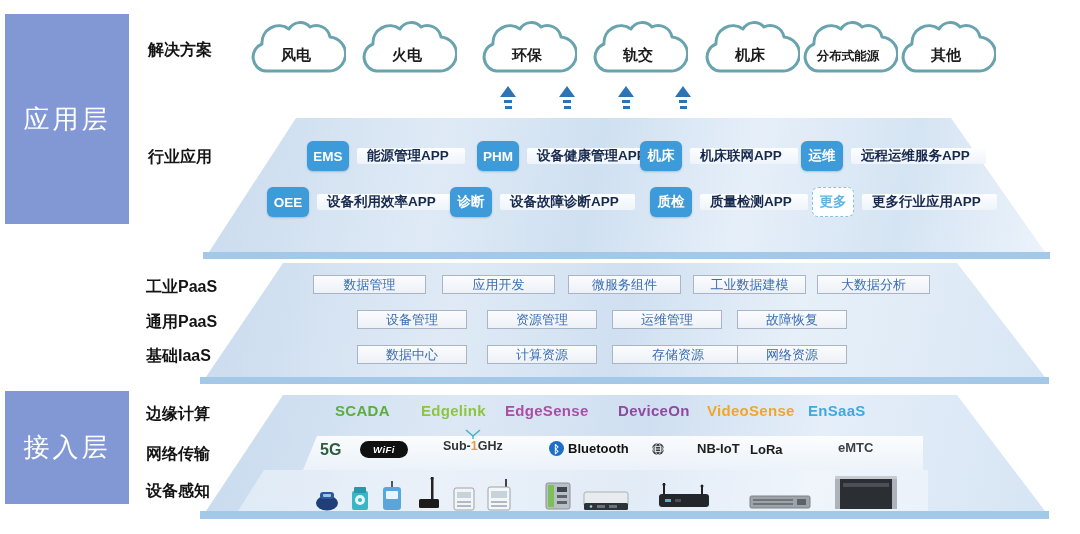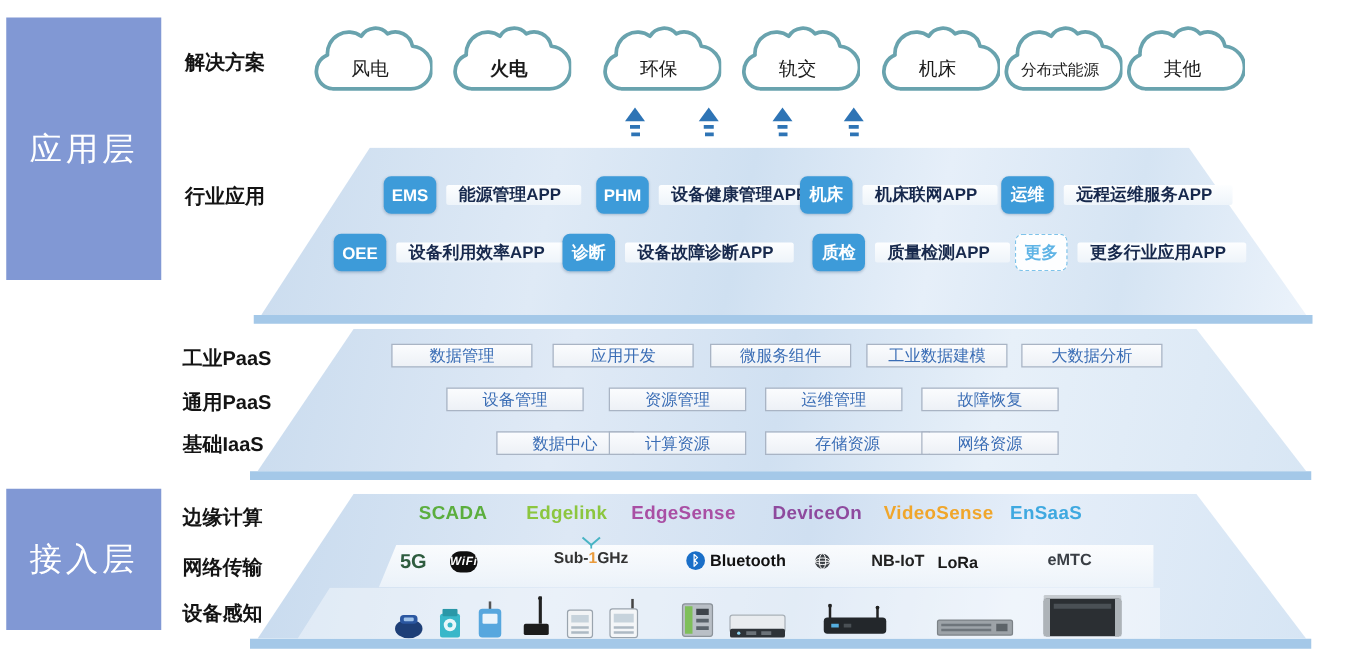--- a/index.html
+++ b/index.html
@@ -36,21 +36,21 @@
   .net-strip{position:absolute;left:303px;top:436px;width:620px;height:34px;
              background:linear-gradient(#ffffff,#eef4fa);opacity:.88;
              clip-path:polygon(14px 0,100% 0,100% 100%,0 100%)}
   .dev-strip{position:absolute;left:238px;top:470px;width:690px;height:41px;
              background:rgba(255,255,255,.40);clip-path:polygon(26px 0,100% 0,100% 100%,0 100%)}
 
   
   .cloud{position:absolute;top:10px;width:100px;height:78px}
   .cloud svg{position:absolute;left:0;top:0;width:100px;height:70px}
   .cloud-label{position:absolute;left:0;right:0;top:36px;text-align:center;
-               font-size:15px;font-weight:400;color:#1c1c1c;white-space:nowrap}
+               font-size:15px;font-weight:700;color:#1c1c1c;white-space:nowrap}
   .cloud-label.bold{font-weight:800}
   .cloud-label.small{font-size:12.5px;top:38px}
 
   
   .arrow{position:absolute;width:16px;top:86px}
   .arrow .head{width:0;height:0;border-left:8px solid transparent;border-right:8px solid transparent;
                border-bottom:11px solid #2E74B5}
   .arrow .dash{width:8px;height:3px;background:#2E74B5;margin:3px auto 0 auto}
   .arrow .dash.short{width:7px;height:2.5px}
 
@@ -68,21 +68,21 @@
             background:linear-gradient(#fbfcfe,#edf1f6);color:#3A6DB5;font-size:13px;
             display:flex;align-items:center;justify-content:center;white-space:nowrap}
 
   
   .edge-logo{position:absolute;top:402px;font-size:15px;font-weight:800;letter-spacing:.3px;white-space:nowrap}
 
   
   .net-item{position:absolute;display:flex;align-items:center;gap:4px;white-space:nowrap}
   .net-text{font-weight:800;font-size:13px}
   .wifi-pill{background:#101010;color:#fff;border-radius:10px;font-size:9.5px;font-weight:800;
-             font-style:italic;padding:3px 0;letter-spacing:.5px}
+             font-style:italic;padding:3px 13px;letter-spacing:.5px}
   .bt-circle{width:15px;height:15px;border-radius:50%;background:#1A6FC8;color:#fff;font-size:11px;
              display:inline-flex;align-items:center;justify-content:center;font-weight:700}
   .sub1{display:flex;flex-direction:column;align-items:center;gap:0}
   .sub1 .net-text{font-size:12.5px}
 
   
   .devices{position:absolute;left:315px;top:470px;height:41px;display:flex;align-items:flex-end;gap:12px}
   .device{display:inline-flex;align-items:flex-end}
   .device.din-rail-gateway{margin-left:22px}
   .device.iot-gateway{margin-left:16px}
@@ -224,21 +224,21 @@
       <div class="paas-box" style="left: 693px; top: 275px; width: 113px;">工业数据建模</div>
       <div class="paas-box" style="left: 817px; top: 275px; width: 113px;">大数据分析</div>
     </div>
   <div id="paas2">
       <div class="paas-box" style="left: 357px; top: 310px; width: 110px;">设备管理</div>
       <div class="paas-box" style="left: 487px; top: 310px; width: 110px;">资源管理</div>
       <div class="paas-box" style="left: 612px; top: 310px; width: 110px;">运维管理</div>
       <div class="paas-box" style="left: 737px; top: 310px; width: 110px;">故障恢复</div>
     </div>
   <div id="paas3">
-      <div class="paas-box" style="left: 357px; top: 345px; width: 110px; margin-left: 40px;">数据中心</div>
+      <div class="paas-box" style="left: 357px; top: 345px; width: 110px;">数据中心</div>
       <div class="paas-box" style="left: 487px; top: 345px; width: 110px;">计算资源</div>
       <div class="paas-box" style="left: 612px; top: 345px; width: 132px;">存储资源</div>
       <div class="paas-box" style="left: 737px; top: 345px; width: 110px;">网络资源</div>
     </div>
   <div id="edge">
       <span class="edge-logo" style="left: 335px; color: rgb(91, 174, 62);">SCADA</span>
       <span class="edge-logo" style="left: 421px; color: rgb(140, 198, 63);">Edgelink</span>
       <span class="edge-logo" style="left: 505px; color: rgb(169, 79, 164);">EdgeSense</span>
       <span class="edge-logo" style="left: 618px; color: rgb(142, 74, 158);">DeviceOn</span>
       <span class="edge-logo" style="left: 707px; color: rgb(240, 166, 43);">VideoSense</span>

